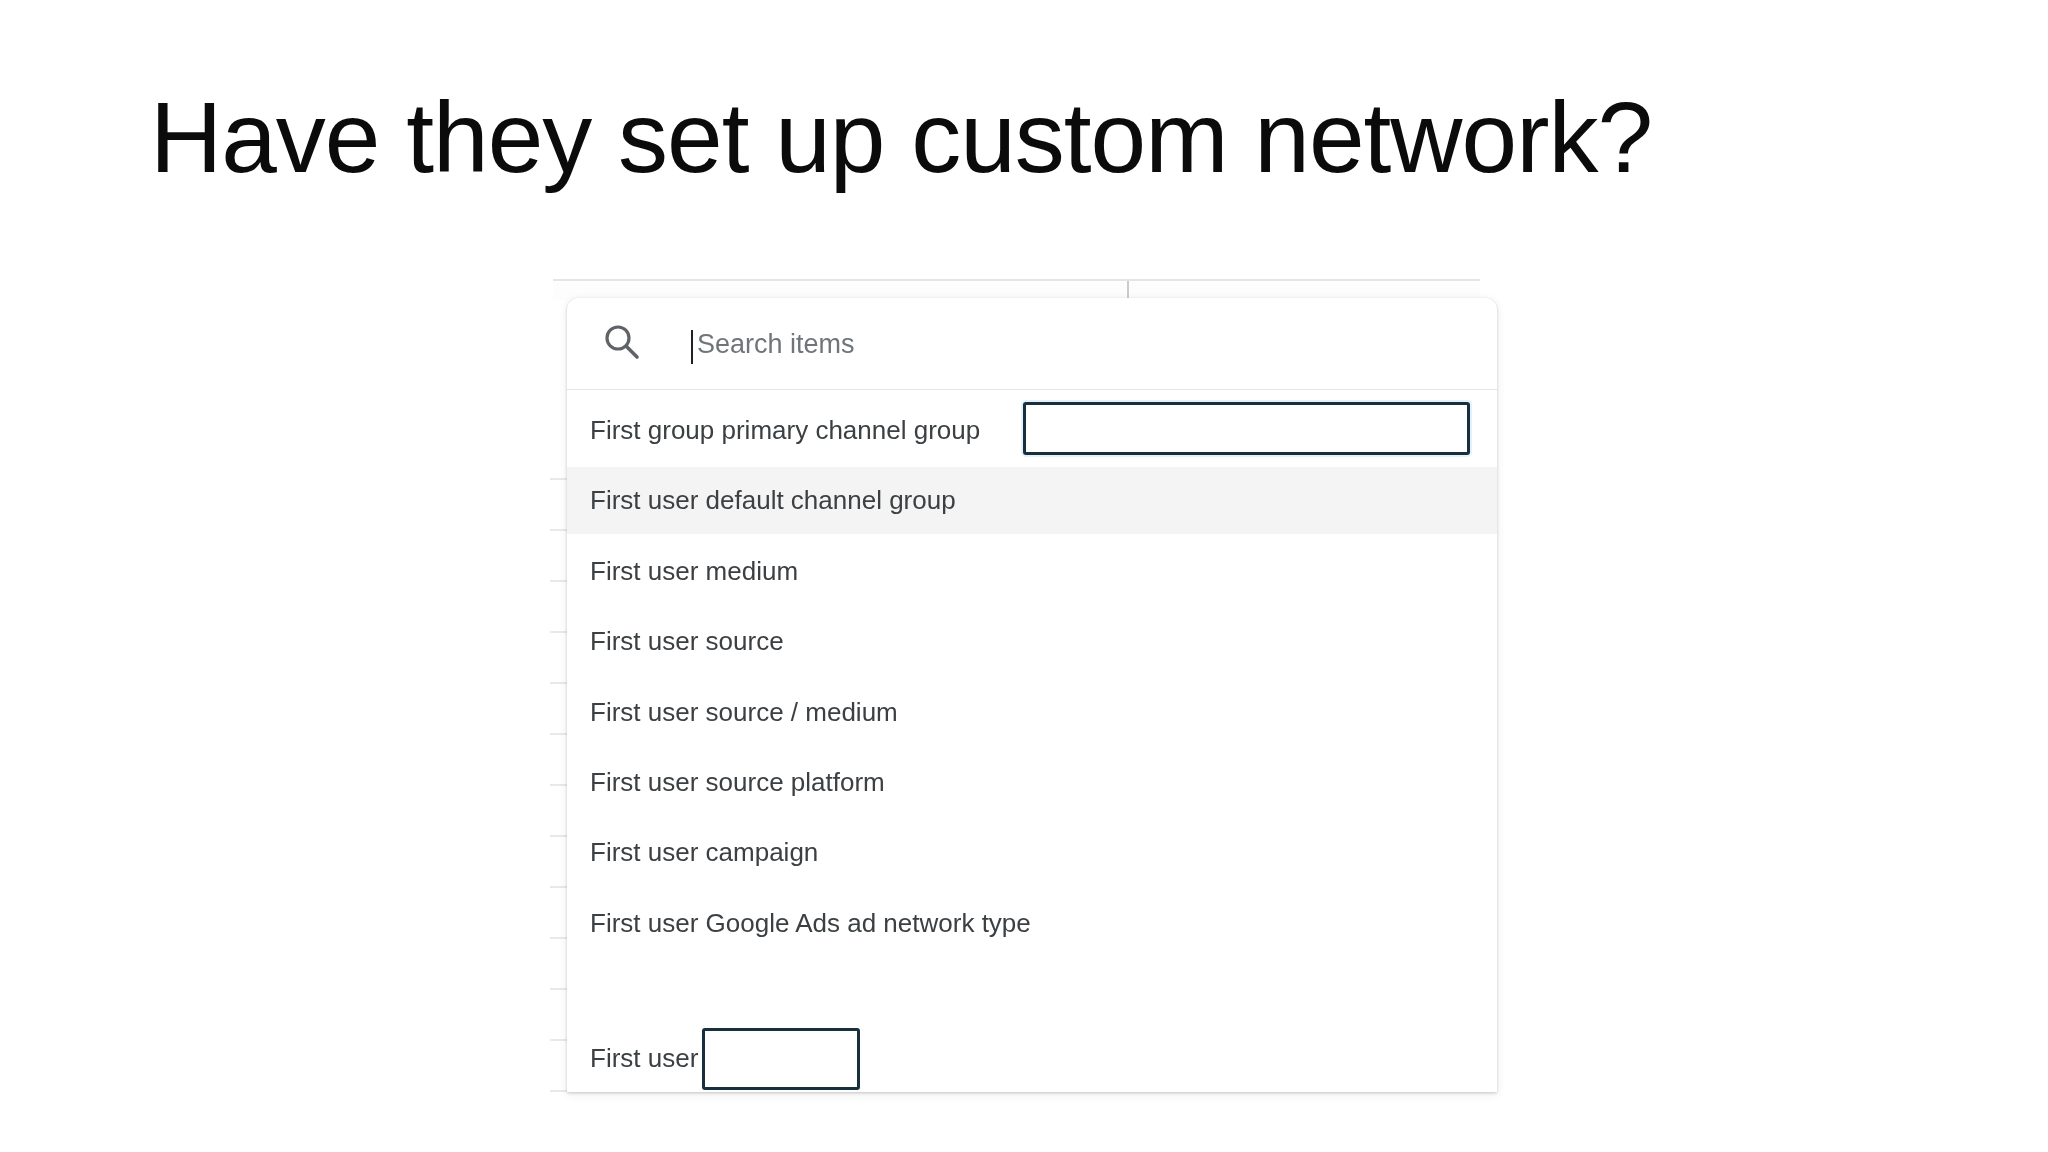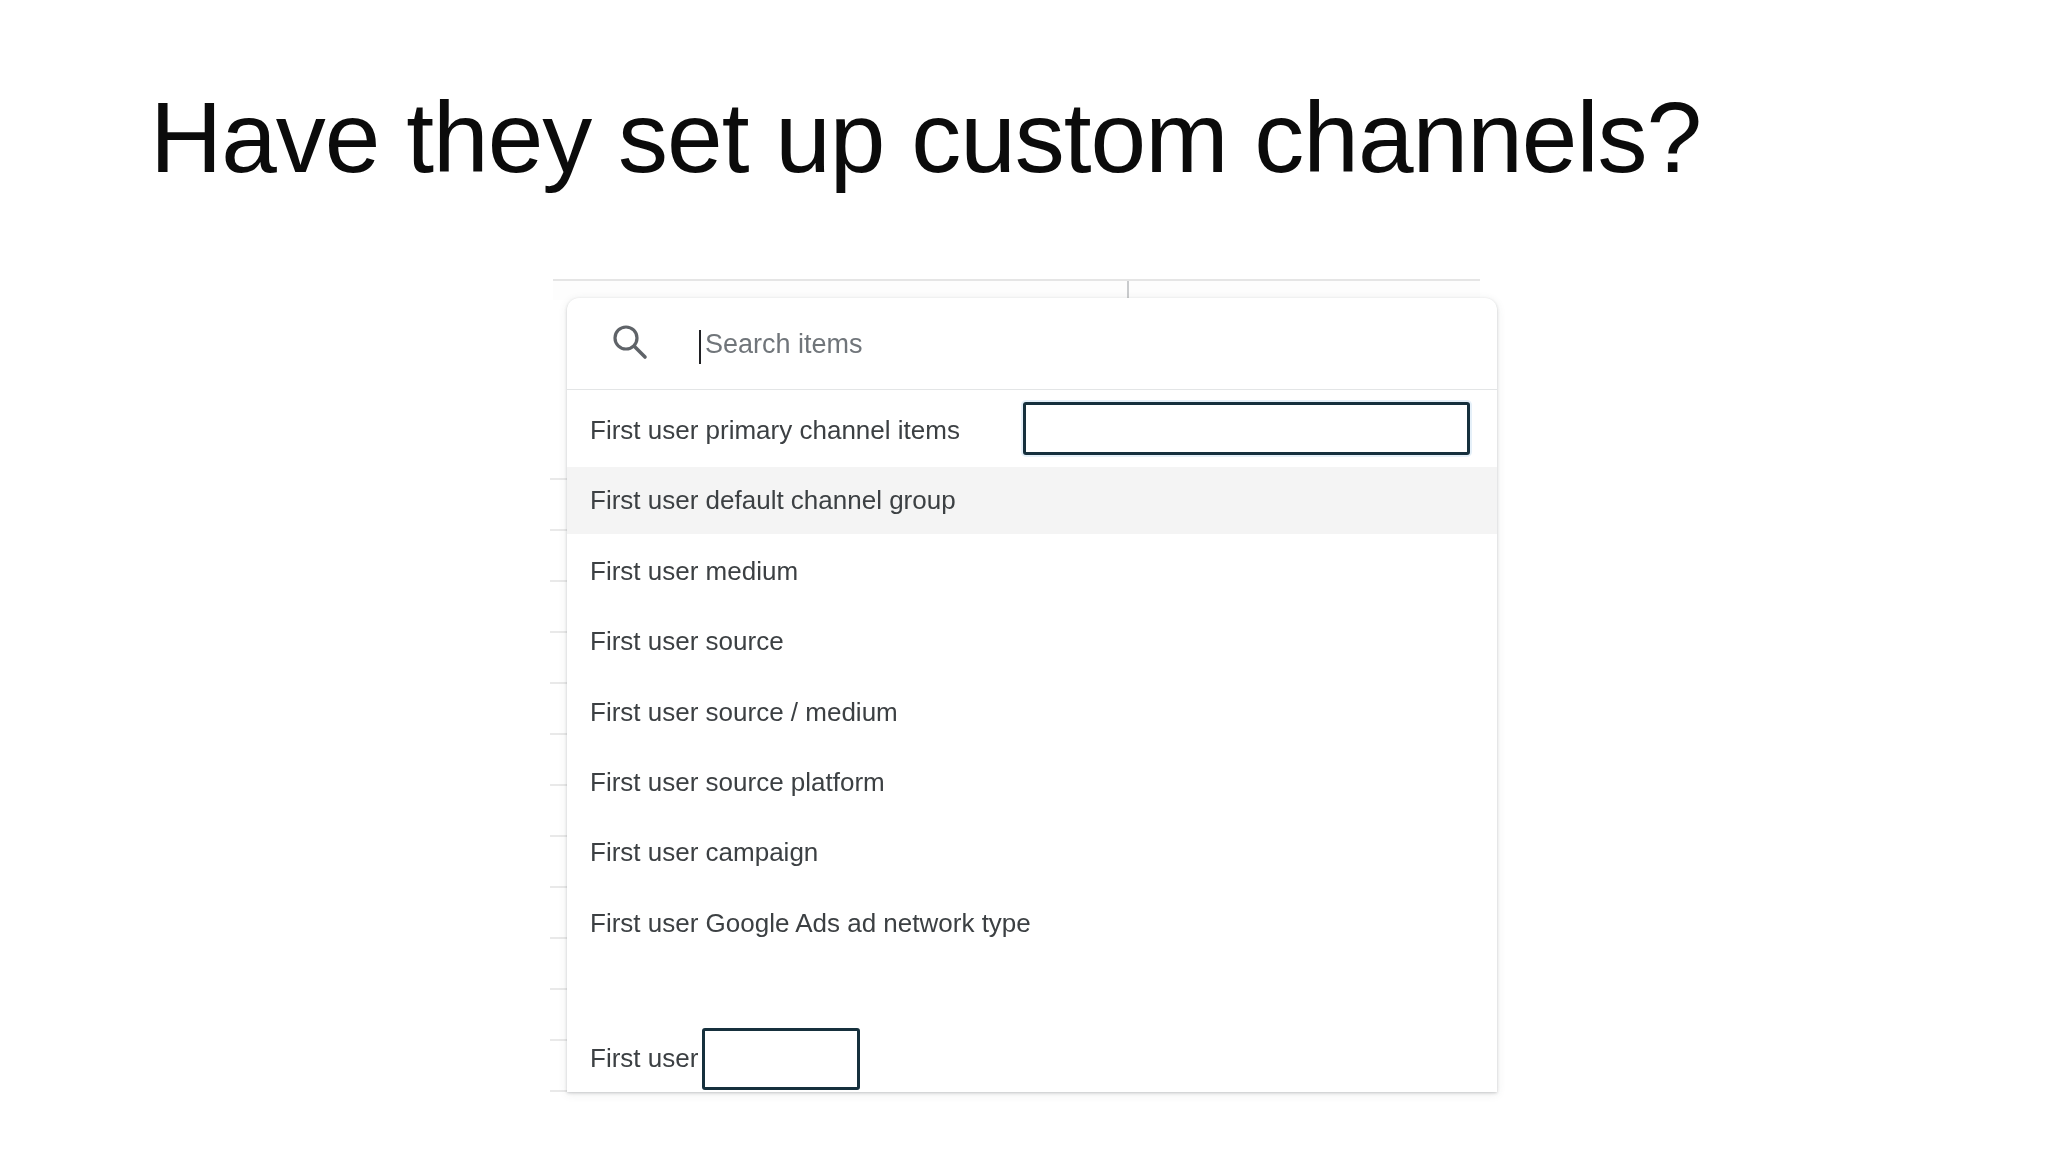--- a/index.html
+++ b/index.html
@@ -23,21 +23,21 @@
   .bg-row-strip{
     position:absolute;left:550px;top:429px;width:17px;height:663px;
     background:repeating-linear-gradient(to bottom,#ffffff 0 49px,#e9e9e9 49px 51px);
   }
   
   .panel{
     position:absolute;left:567px;top:298px;width:930px;height:794px;
     background:#ffffff;border-radius:12px 12px 0 0;
     box-shadow:0 1px 3px rgba(60,64,67,.25),0 2px 10px rgba(60,64,67,.10);
   }
-  .search-row{position:absolute;left:12px;top:0;width:100%;height:91px;}
+  .search-row{position:absolute;left:4px;top:0;width:100%;height:91px;}
   .search-icon{position:absolute;left:31px;top:24px;width:40px;height:40px;}
   .caret{position:absolute;left:120px;top:32px;width:2px;height:34px;background:#202124;}
   .search-input{
     position:absolute;left:126px;top:24px;width:700px;height:44px;
     border:none;outline:none;padding:0;background:transparent;
     font-family:"Liberation Sans","DejaVu Sans",sans-serif;
     font-size:27px;color:#3c4043;
   }
   .search-input::placeholder{color:#70757a;opacity:1;}
   .search-divider{position:absolute;left:0;top:91px;width:100%;height:1px;background:#e3e5e6;}
@@ -55,40 +55,40 @@
   .row-last{position:absolute;left:0;top:726px;width:100%;height:68px;font-size:26px;color:#3c4043;text-align:center;}
   .row-last .prefix{position:absolute;left:23px;top:0;line-height:68px;}
   .row-last .suffix{position:absolute;left:295px;top:0;line-height:68px;}
   .redact-2{left:135px;top:4px;width:158px;height:62px;}
 </style>
 </head>
 <body>
 
 <div class="slide">
 
-  <h1 class="title">Have they set up custom channels?</h1>
+  <h1 class="title">Have they set up custom network?</h1>
 
   <div class="bg-top-edge"></div>
   <div class="bg-col-tick"></div>
   <div class="bg-row-strip"></div>
 
   <div class="panel">
 
     <div class="search-row">
       <svg class="search-icon" viewBox="0 0 40 40">
         <circle cx="16" cy="16" r="11" fill="none" stroke="#5f6368" stroke-width="3.2"></circle>
         <line x1="24.5" y1="24.5" x2="35" y2="35" stroke="#5f6368" stroke-width="3.6" stroke-linecap="round"></line>
       </svg>
       <div class="caret"></div>
       <input class="search-input" type="text" placeholder="Search items" style="">
     </div>
     <div class="search-divider"></div>
 
     <div class="row" style="top:97px">
-      <span>First user primary channel items</span>
+      <span>First group primary channel group</span>
     </div>
     <div class="row highlight" style="top:169px">
       <span>First user default channel group</span>
     </div>
     <div class="row" style="top:238px">
       <span>First user medium</span>
     </div>
     <div class="row" style="top:308px">
       <span>First user source</span>
     </div>

